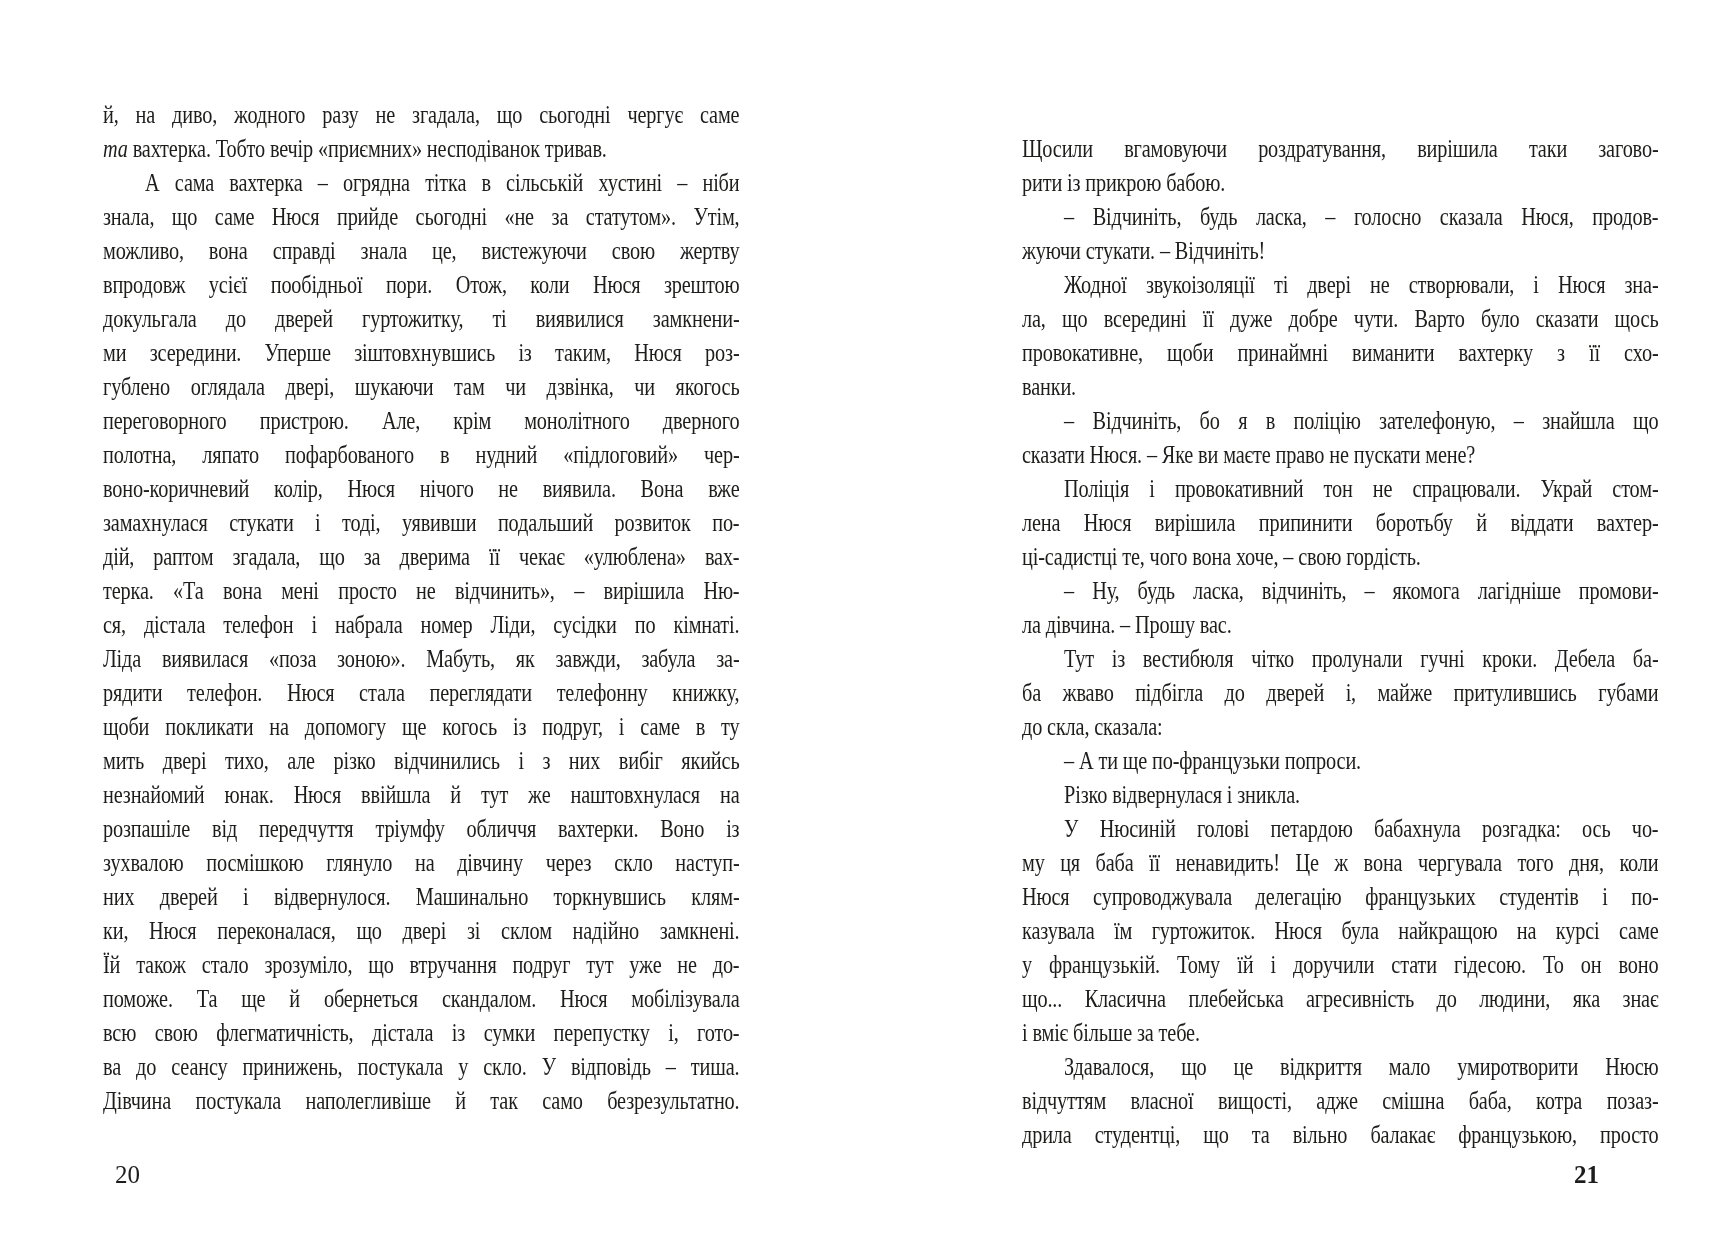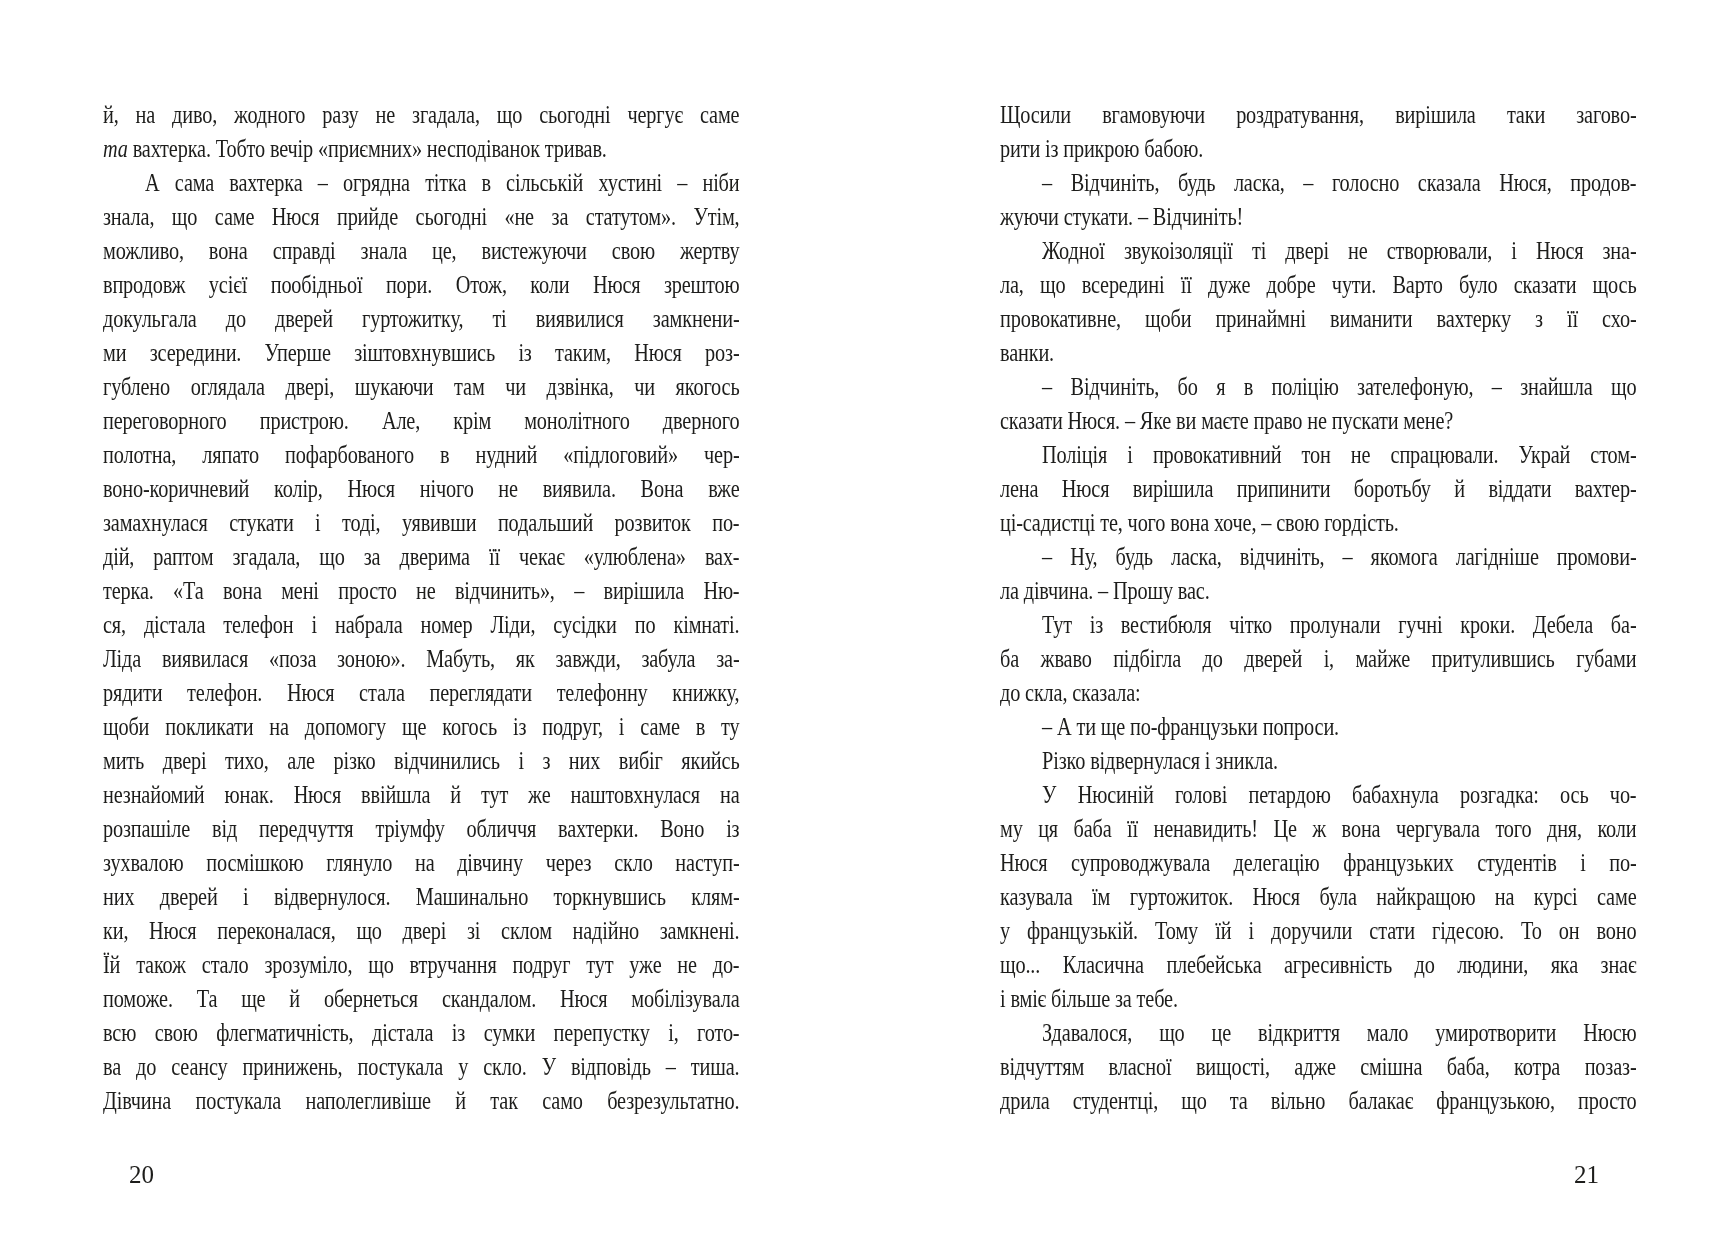--- a/index.html
+++ b/index.html
@@ -11,21 +11,21 @@
     font-family: "Liberation Serif", "DejaVu Serif", serif;
     color: #1d1d1b;
   }
   .spread { position: absolute; inset: 0; }
   .textcol {
     position: absolute;
     top: 98px;
     width: 640px;
   }
   .textcol.left  { left: 103px; }
-  .textcol.right { left: 1000px; }
+  .textcol.right { left: 1022px; margin-top: 34px; }
   .line {
     width: 816px;                 
     transform: scaleX(0.78);
     transform-origin: left top;
     height: 34px;
     line-height: 34px;
     font-size: 26px;
     letter-spacing: -0.2px;
     white-space: normal;
     text-align: left;
@@ -37,22 +37,22 @@
   }
   .line.in { text-indent: 54px; }
   .line i { font-style: italic; }
   .pagenum {
     position: absolute;
     top: 1160px;
     font-size: 25px;
     line-height: 30px;
     color: #1d1d1b;
   }
-  .pagenum.left  { left: 129px; }
-  .pagenum.right { right: 114px; }
+  .pagenum.left  { left: 115px; }
+  .pagenum.right { right: 114px; font-weight: bold; }
 </style>
 </head>
 <body>
 
 <div class="spread">
 
   <div class="page">
     <div class="textcol left" id="text-left">
         <div class="line j">й, на диво, жодного разу не згадала, що сьогодні чергує саме</div>
         <div class="line"><i>та</i> вахтерка. Тобто вечір «приємних» несподіванок тривав.</div>

